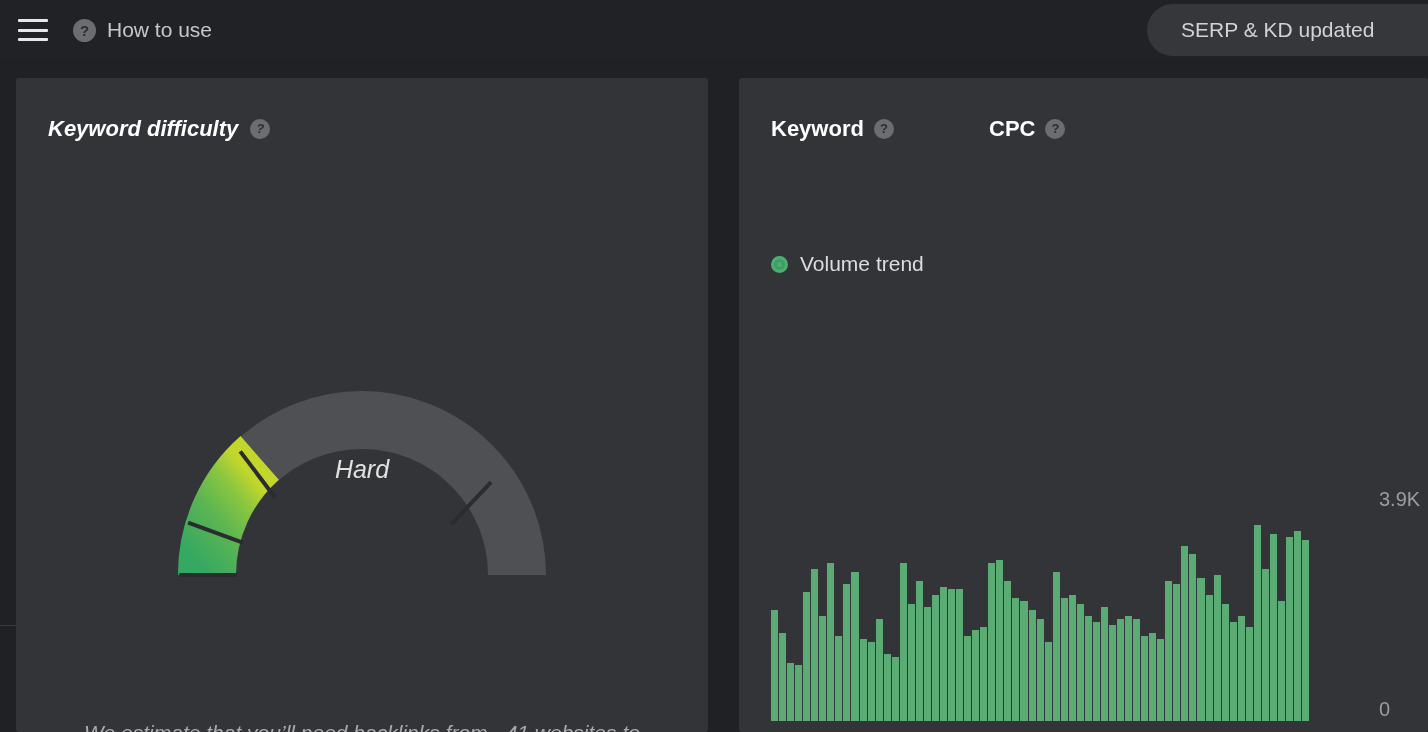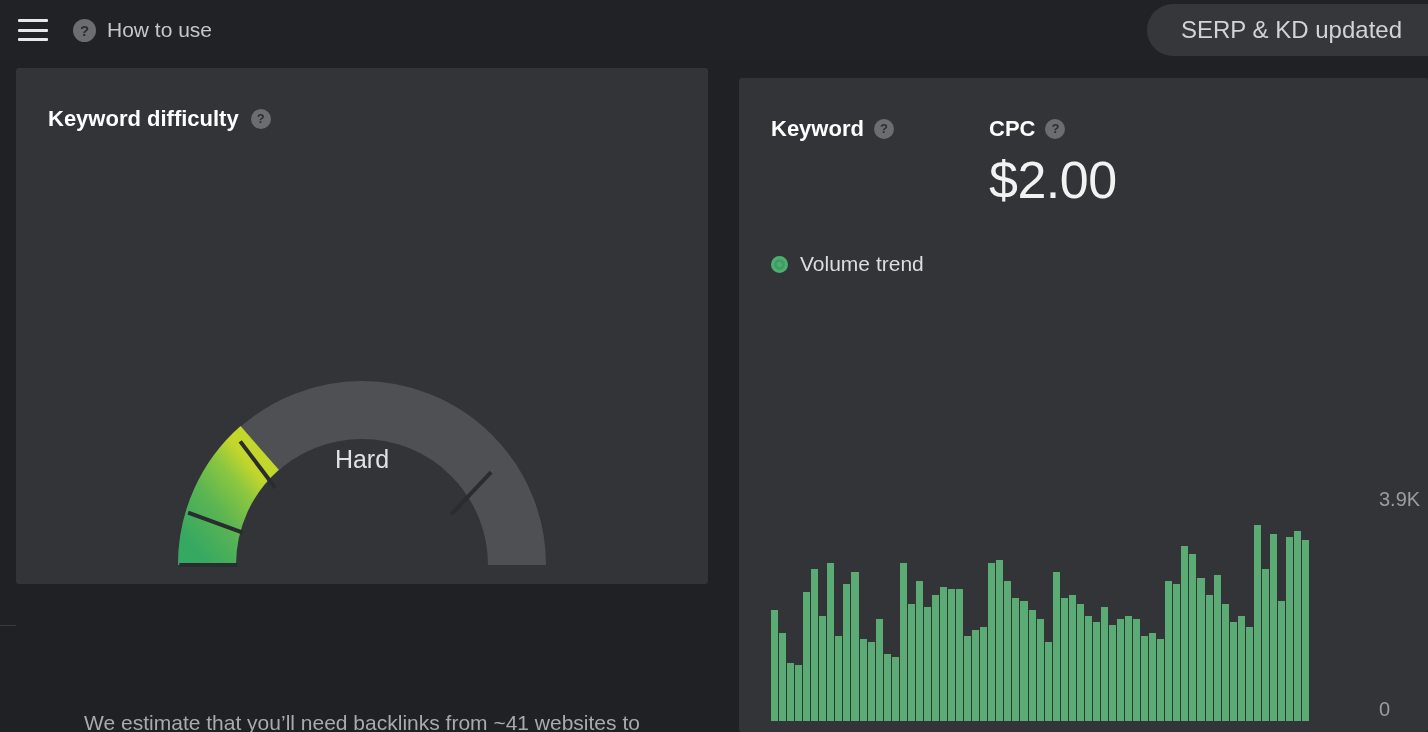--- a/index.html
+++ b/index.html
@@ -45,39 +45,39 @@
   .howto-label { font-size: 21px; color: #c6c7c9; white-space: nowrap; }
 
   .update-pill {
     position: absolute; left: 1147px; top: 4px;
     height: 52px; min-width: 330px;
     background: #36373a; border-radius: 26px;
     display: flex; align-items: center;
     padding: 0 34px;
     white-space: nowrap; overflow: hidden;
   }
-  .update-pill .txt { font-size: 24px; color: #d2d3d5; }
+  .update-pill .txt { font-size: 21px; color: #d2d3d5; }
 
   
   .rail {
     position: absolute; left: 0; top: 60px; width: 16px; height: 672px;
     background: #202124;
   }
   .rail-seam {
     position: absolute; left: 0; top: 565px; width: 16px; height: 1px;
     background: #3a3b3e;
   }
 
   
   .card {
     position: absolute;
     background: #333438;
     border-radius: 3px;
   }
-  #kd-card   { left: 16px;  top: 68px; width: 692px; height: 516px; }
+  #kd-card   { left: 16px;  top: 78px; width: 692px; height: 654px; font-style: italic; }
   #vol-card  { left: 739px; top: 78px; width: 689px; height: 654px; }
 
   .card-head {
     position: absolute; left: 32px; top: 38px;
     display: flex; align-items: center; gap: 12px;
   }
   .card-head .title { font-size: 22px; font-weight: bold; color: #ffffff; }
 
   
   .gauge-wrap {
@@ -217,21 +217,20 @@
           <span class="metric-name">Keyword</span>
           <span class="qmark sm">?</span>
         </div>
       </div>
 
       <div>
         <div class="metric-head">
           <span class="metric-name">CPC</span>
           <span class="qmark sm">?</span>
         </div>
-        <div class="metric-val">$2.00</div>
       </div>
     </div>
 
     <div class="legend">
       <span class="legend-dot"></span>
       <span class="legend-text">Volume trend</span>
     </div>
 
     <div class="chart">
       <div class="bars" id="bars">

